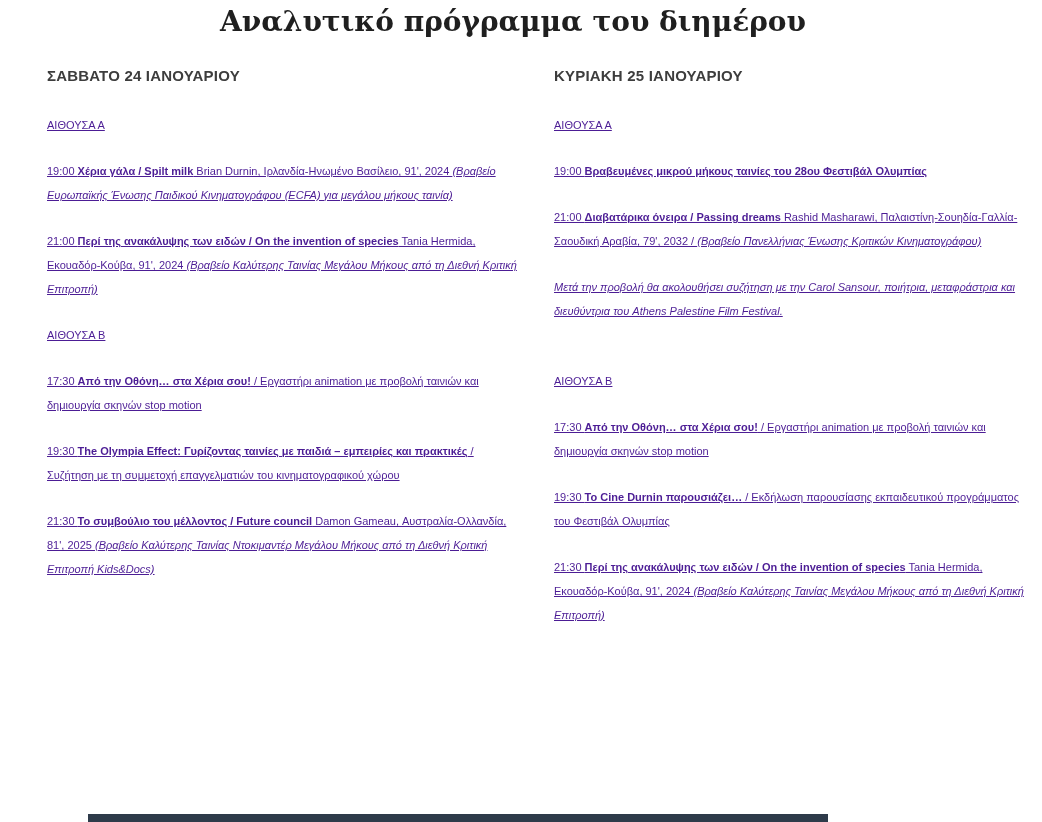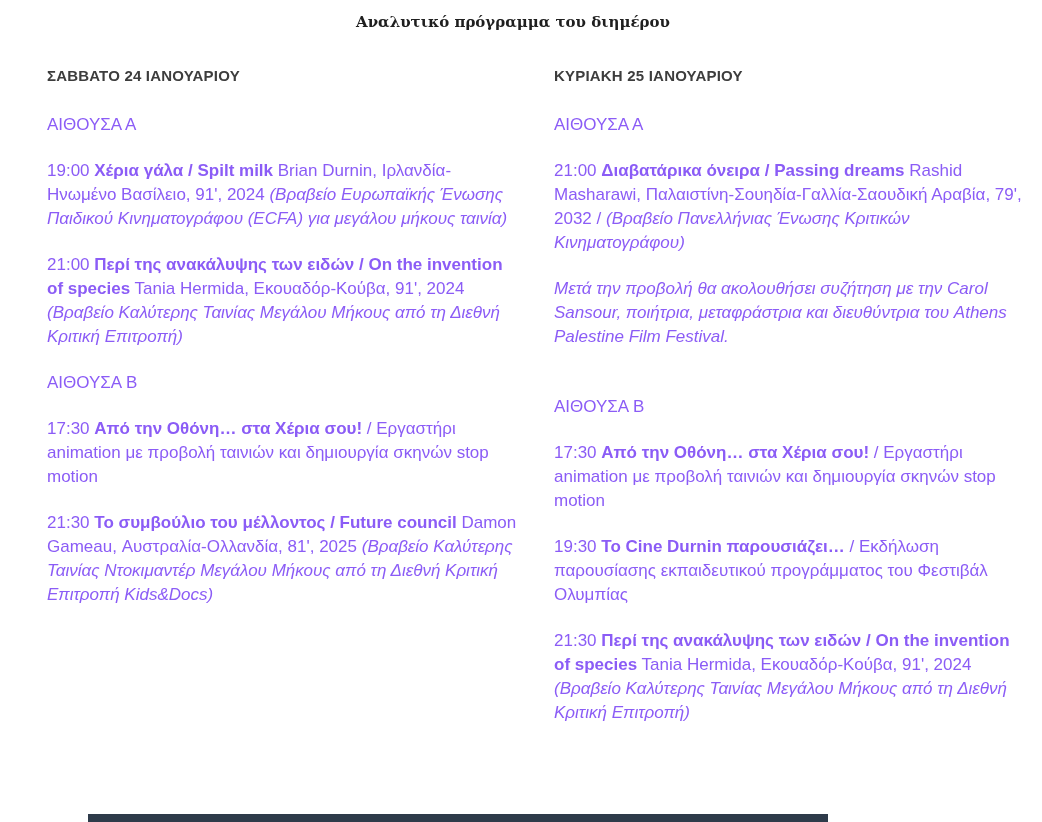--- a/index.html
+++ b/index.html
@@ -11,21 +11,21 @@
     overflow: hidden;
   }
   body {
     position: relative;
     font-family: "Liberation Sans", sans-serif;
     color: #3e3e3e;
   }
   .page-title {
     font-family: "DejaVu Serif", serif;
     font-weight: 700;
-    font-size: 15px;
+    font-size: 28px;
     line-height: 26px;
     color: #1f1f1f;
     text-align: center;
     margin: 9px 16px 29px 0;
   }
   .columns {
     display: flex;
     gap: 34px;
     padding: 0 47px;
     align-items: flex-start;
@@ -36,24 +36,25 @@
   }
   .day-header {
     font-size: 15px;
     line-height: 24px;
     font-weight: 700;
     color: #3d3d3d;
     letter-spacing: 0.2px;
     margin: 0 0 25px 0;
   }
   p.venue, p.event {
-    font-size: 17px;
+    font-size: 11px;
     line-height: 24px;
     margin: 0 0 22px 0;
-    color: #8b5cf6;
+    color: #4c1d95;
+    text-decoration: underline;
   }
   .seg-b { font-weight: 700; }
   .seg-i { font-style: italic; }
   .spacer { height: 24px; }
   .bottom-strip {
     position: absolute;
     left: 88px;
     bottom: 0;
     width: 740px;
     height: 8px;
@@ -66,25 +67,27 @@
 <h1 class="page-title" style="color: rgb(31, 31, 31);">Αναλυτικό πρόγραμμα του διημέρου</h1>
 
 <div class="columns">
     <div class="col">
       <p class="day-header">ΣΑΒΒΑΤΟ 24 ΙΑΝΟΥΑΡΙΟΥ</p>
       <p class="venue">ΑΙΘΟΥΣΑ Α</p>
       <p class="event"><span>19:00 </span><span class="seg-b">Χέρια γάλα / Spilt milk</span><span class="seg-r"> Brian Durnin, Ιρλανδία-Ηνωμένο Βασίλειο, 91', 2024 </span><span class="seg-i">(Βραβείο Ευρωπαϊκής Ένωσης Παιδικού Κινηματογράφου (ECFA) για μεγάλου μήκους ταινία)</span></p>
       <p class="event"><span>21:00 </span><span class="seg-b">Περί της ανακάλυψης των ειδών / On the invention of species</span><span class="seg-r"> Tania Hermida, Εκουαδόρ-Κούβα, 91', 2024 </span><span class="seg-i">(Βραβείο Καλύτερης Ταινίας Μεγάλου Μήκους από τη Διεθνή Κριτική Επιτροπή)</span></p>
       <p class="venue">ΑΙΘΟΥΣΑ Β</p>
       <p class="event"><span>17:30 </span><span class="seg-b">Από την Οθόνη… στα Χέρια σου!</span><span class="seg-r"> / Εργαστήρι animation με προβολή ταινιών και δημιουργία σκηνών stop motion</span></p>
+      <p class="event"><span>19:30 </span><span class="seg-b">The Olympia Effect: Γυρίζοντας ταινίες με παιδιά – εμπειρίες και πρακτικές</span><span class="seg-r"> / Συζήτηση με τη συμμετοχή επαγγελματιών του κινηματογραφικού χώρου</span></p>
       <p class="event"><span>21:30 </span><span class="seg-b">Το συμβούλιο του μέλλοντος / Future council</span><span class="seg-r"> Damon Gameau, Αυστραλία-Ολλανδία, 81', 2025 </span><span class="seg-i">(Βραβείο Καλύτερης Ταινίας Ντοκιμαντέρ Μεγάλου Μήκους από τη Διεθνή Κριτική Επιτροπή Kids&amp;Docs)</span></p>
     </div>
     <div class="col">
       <p class="day-header">ΚΥΡΙΑΚΗ 25 ΙΑΝΟΥΑΡΙΟΥ</p>
       <p class="venue">ΑΙΘΟΥΣΑ Α</p>
+      <p class="event"><span>19:00 </span><span class="seg-b">Βραβευμένες μικρού μήκους ταινίες του 28ου Φεστιβάλ Ολυμπίας</span></p>
       <p class="event"><span>21:00 </span><span class="seg-b">Διαβατάρικα όνειρα / Passing dreams</span><span class="seg-r"> Rashid Masharawi, Παλαιστίνη-Σουηδία-Γαλλία-Σαουδική Αραβία, 79', 2032 / </span><span class="seg-i">(Βραβείο Πανελλήνιας Ένωσης Κριτικών Κινηματογράφου)</span></p>
       <p class="event"><span class="seg-i">Μετά την προβολή θα ακολουθήσει συζήτηση με την Carol Sansour, ποιήτρια, μεταφράστρια και διευθύντρια του Athens Palestine Film Festival.</span></p>
       <div class="spacer"></div>
       <p class="venue">ΑΙΘΟΥΣΑ Β</p>
       <p class="event"><span>17:30 </span><span class="seg-b">Από την Οθόνη… στα Χέρια σου!</span><span class="seg-r"> / Εργαστήρι animation με προβολή ταινιών και δημιουργία σκηνών stop motion</span></p>
       <p class="event"><span>19:30 </span><span class="seg-b">Το Cine Durnin παρουσιάζει…</span><span class="seg-r"> / Εκδήλωση παρουσίασης εκπαιδευτικού προγράμματος του Φεστιβάλ Ολυμπίας</span></p>
       <p class="event"><span>21:30 </span><span class="seg-b">Περί της ανακάλυψης των ειδών / On the invention of species</span><span class="seg-r"> Tania Hermida, Εκουαδόρ-Κούβα, 91', 2024 </span><span class="seg-i">(Βραβείο Καλύτερης Ταινίας Μεγάλου Μήκους από τη Διεθνή Κριτική Επιτροπή)</span></p>
     </div>
   </div>
 

